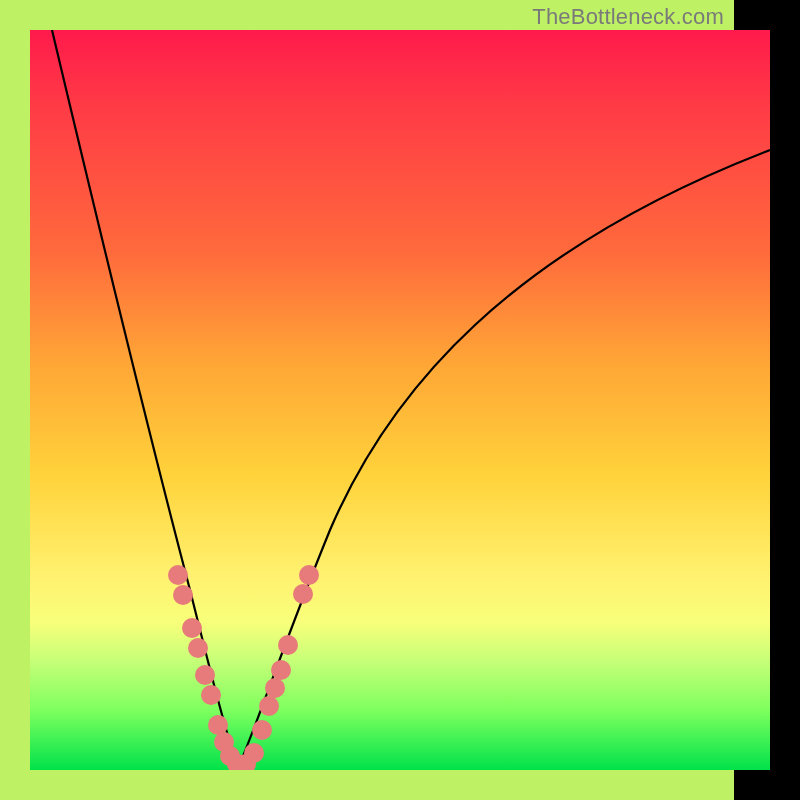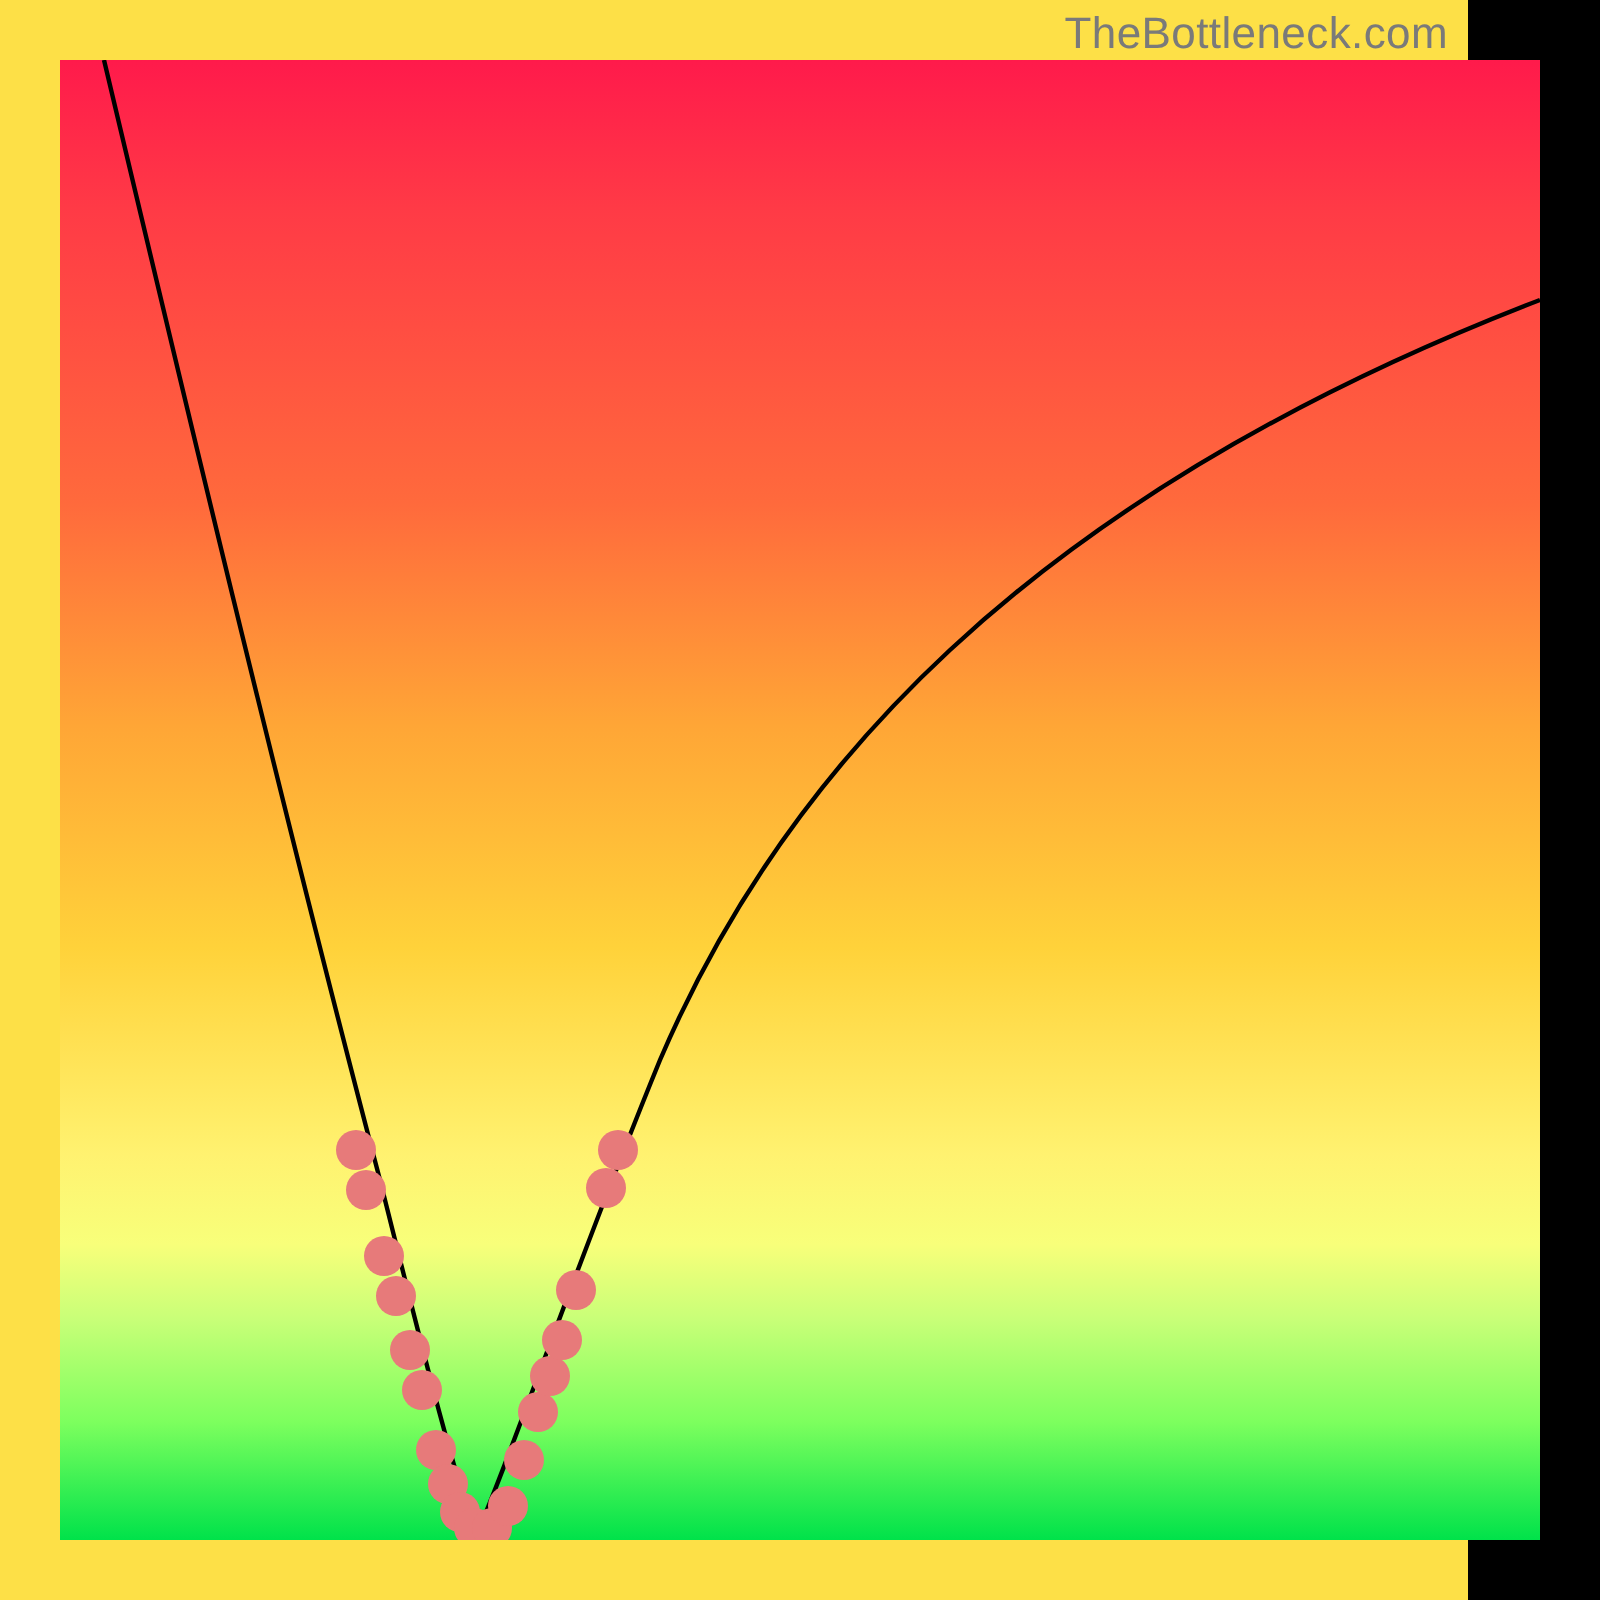--- a/index.html
+++ b/index.html
@@ -10,21 +10,21 @@
     overflow: hidden;
     background: #000;
     font-family: Arial, Helvetica, sans-serif;
   }
   .frame {
     position: absolute;
     top: 0;
     left: 0;
     width: 734px;
     height: 800px;
-    background: #fde047;
+    background: #bef264;
   }
   .plot {
     position: absolute;
     top: 30px;
     left: 30px;
     width: 740px;
     height: 740px;
     
     background: linear-gradient(
       to bottom,

